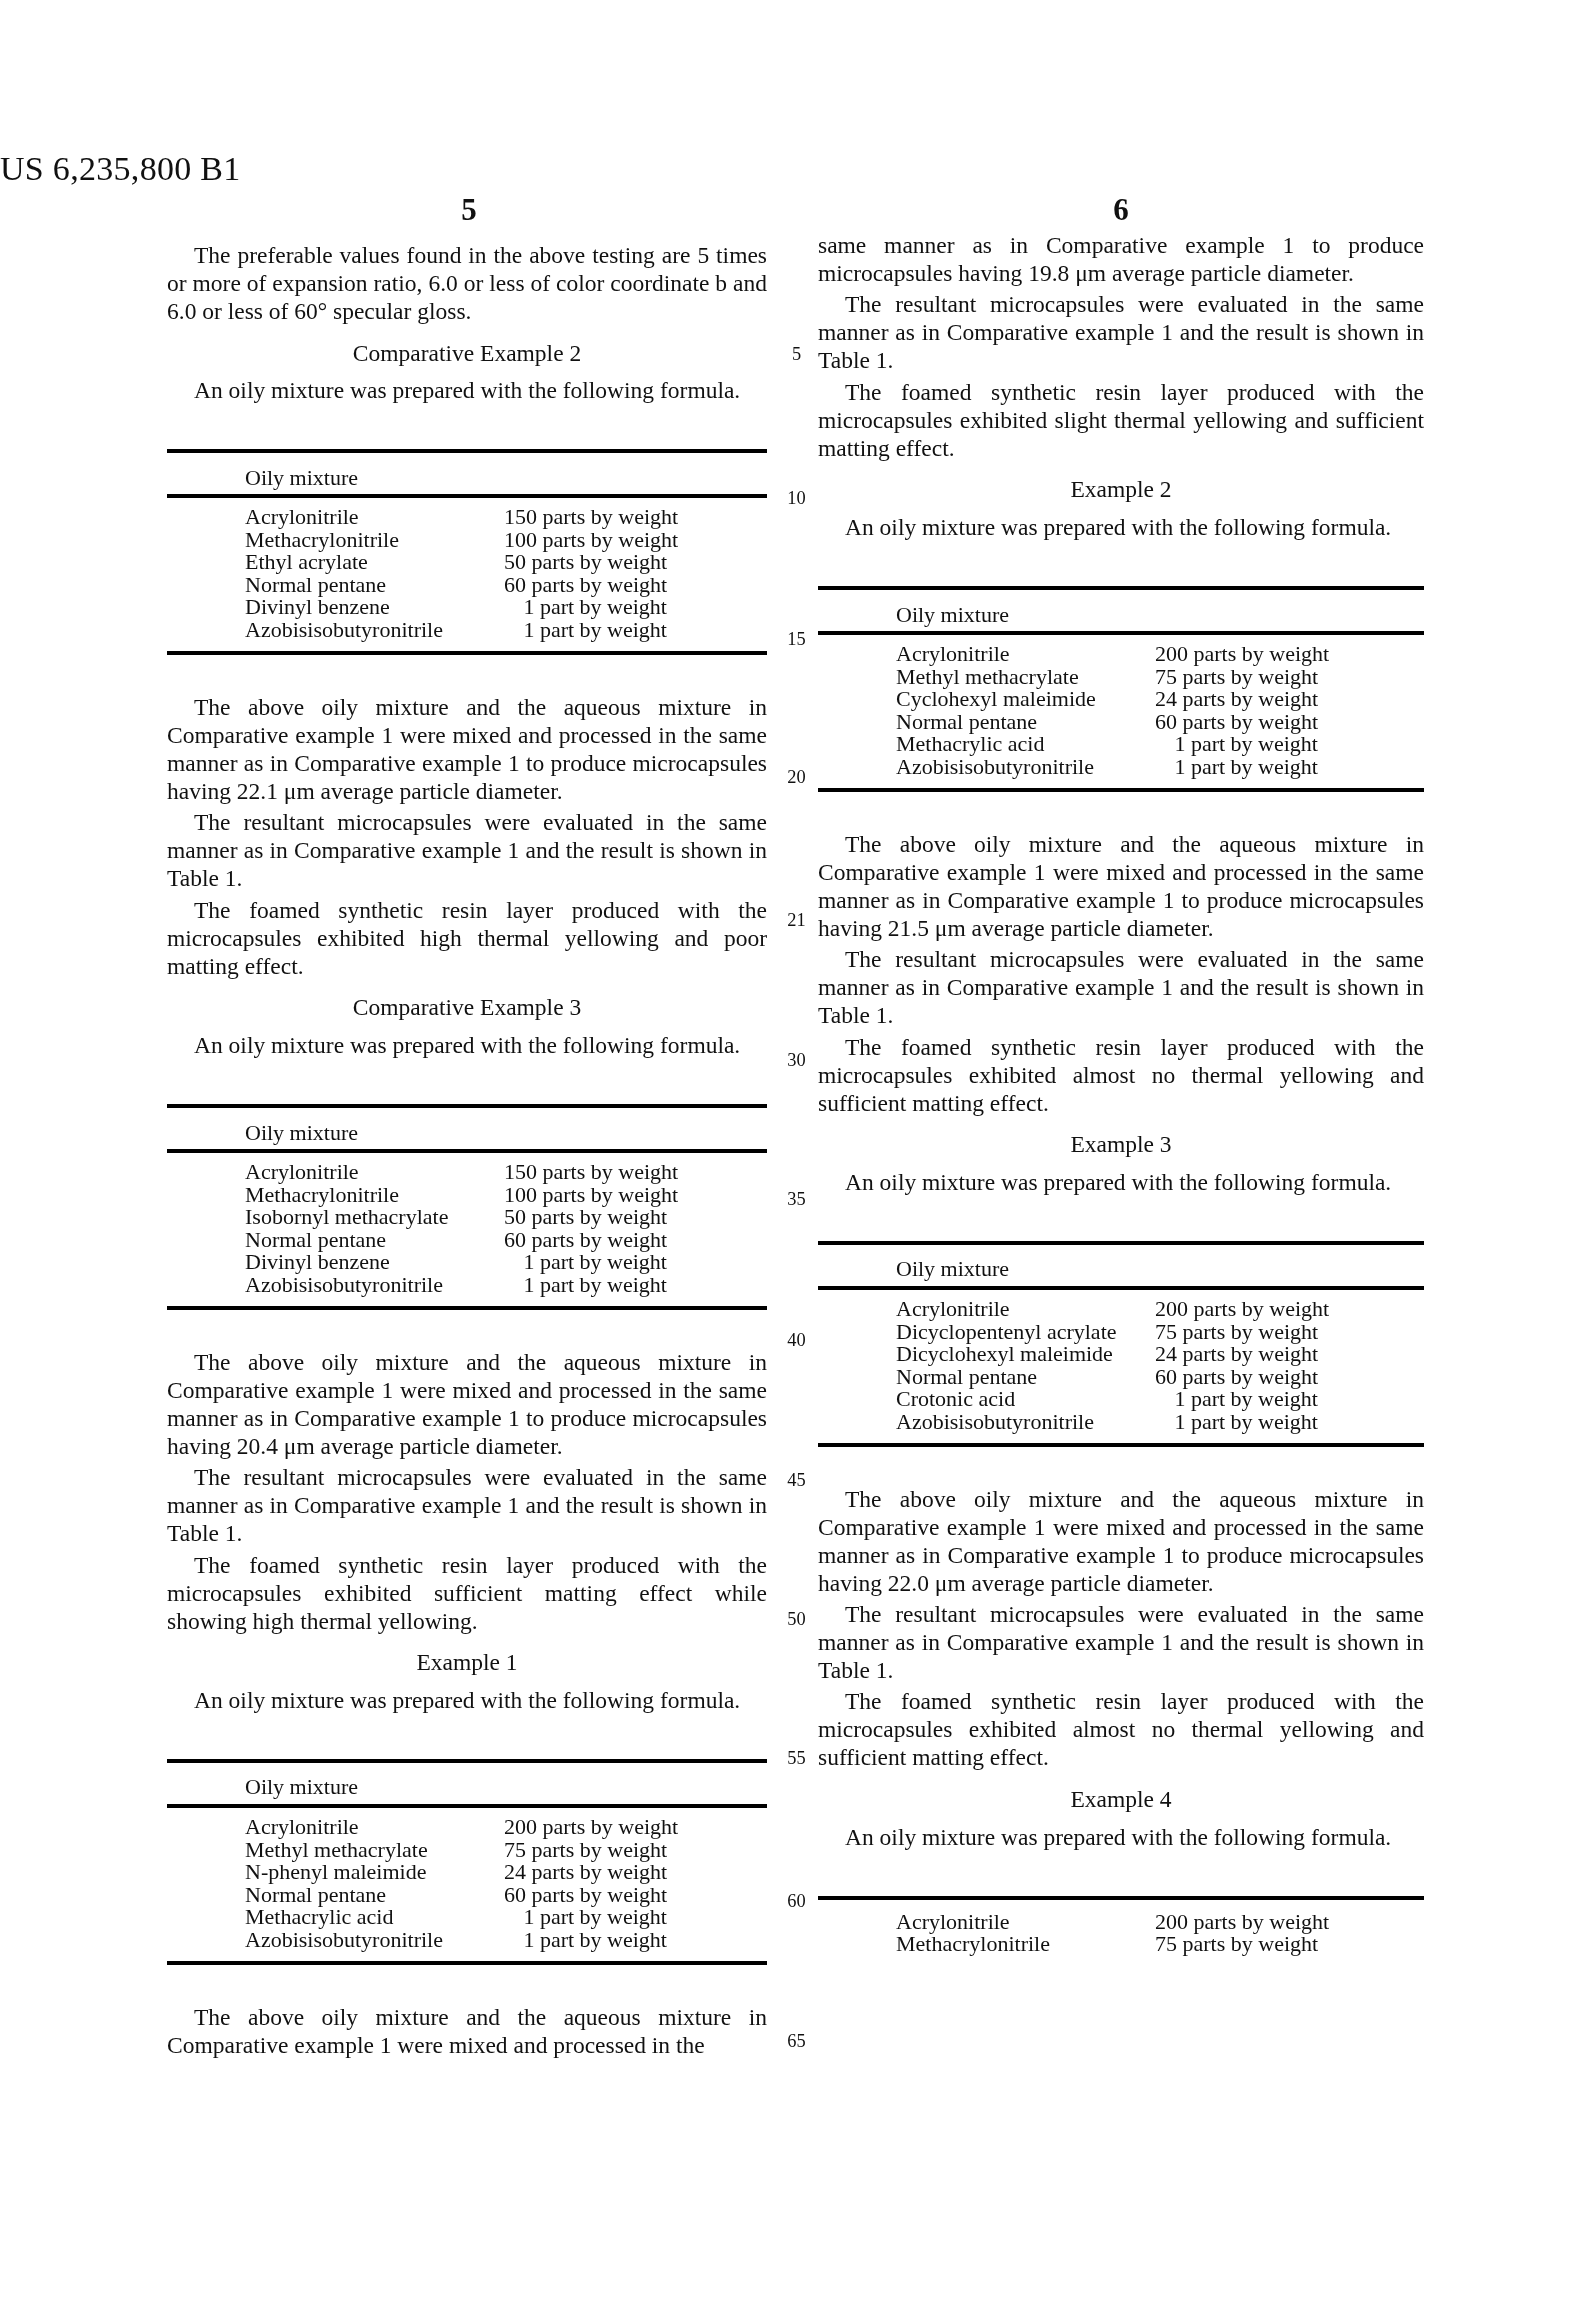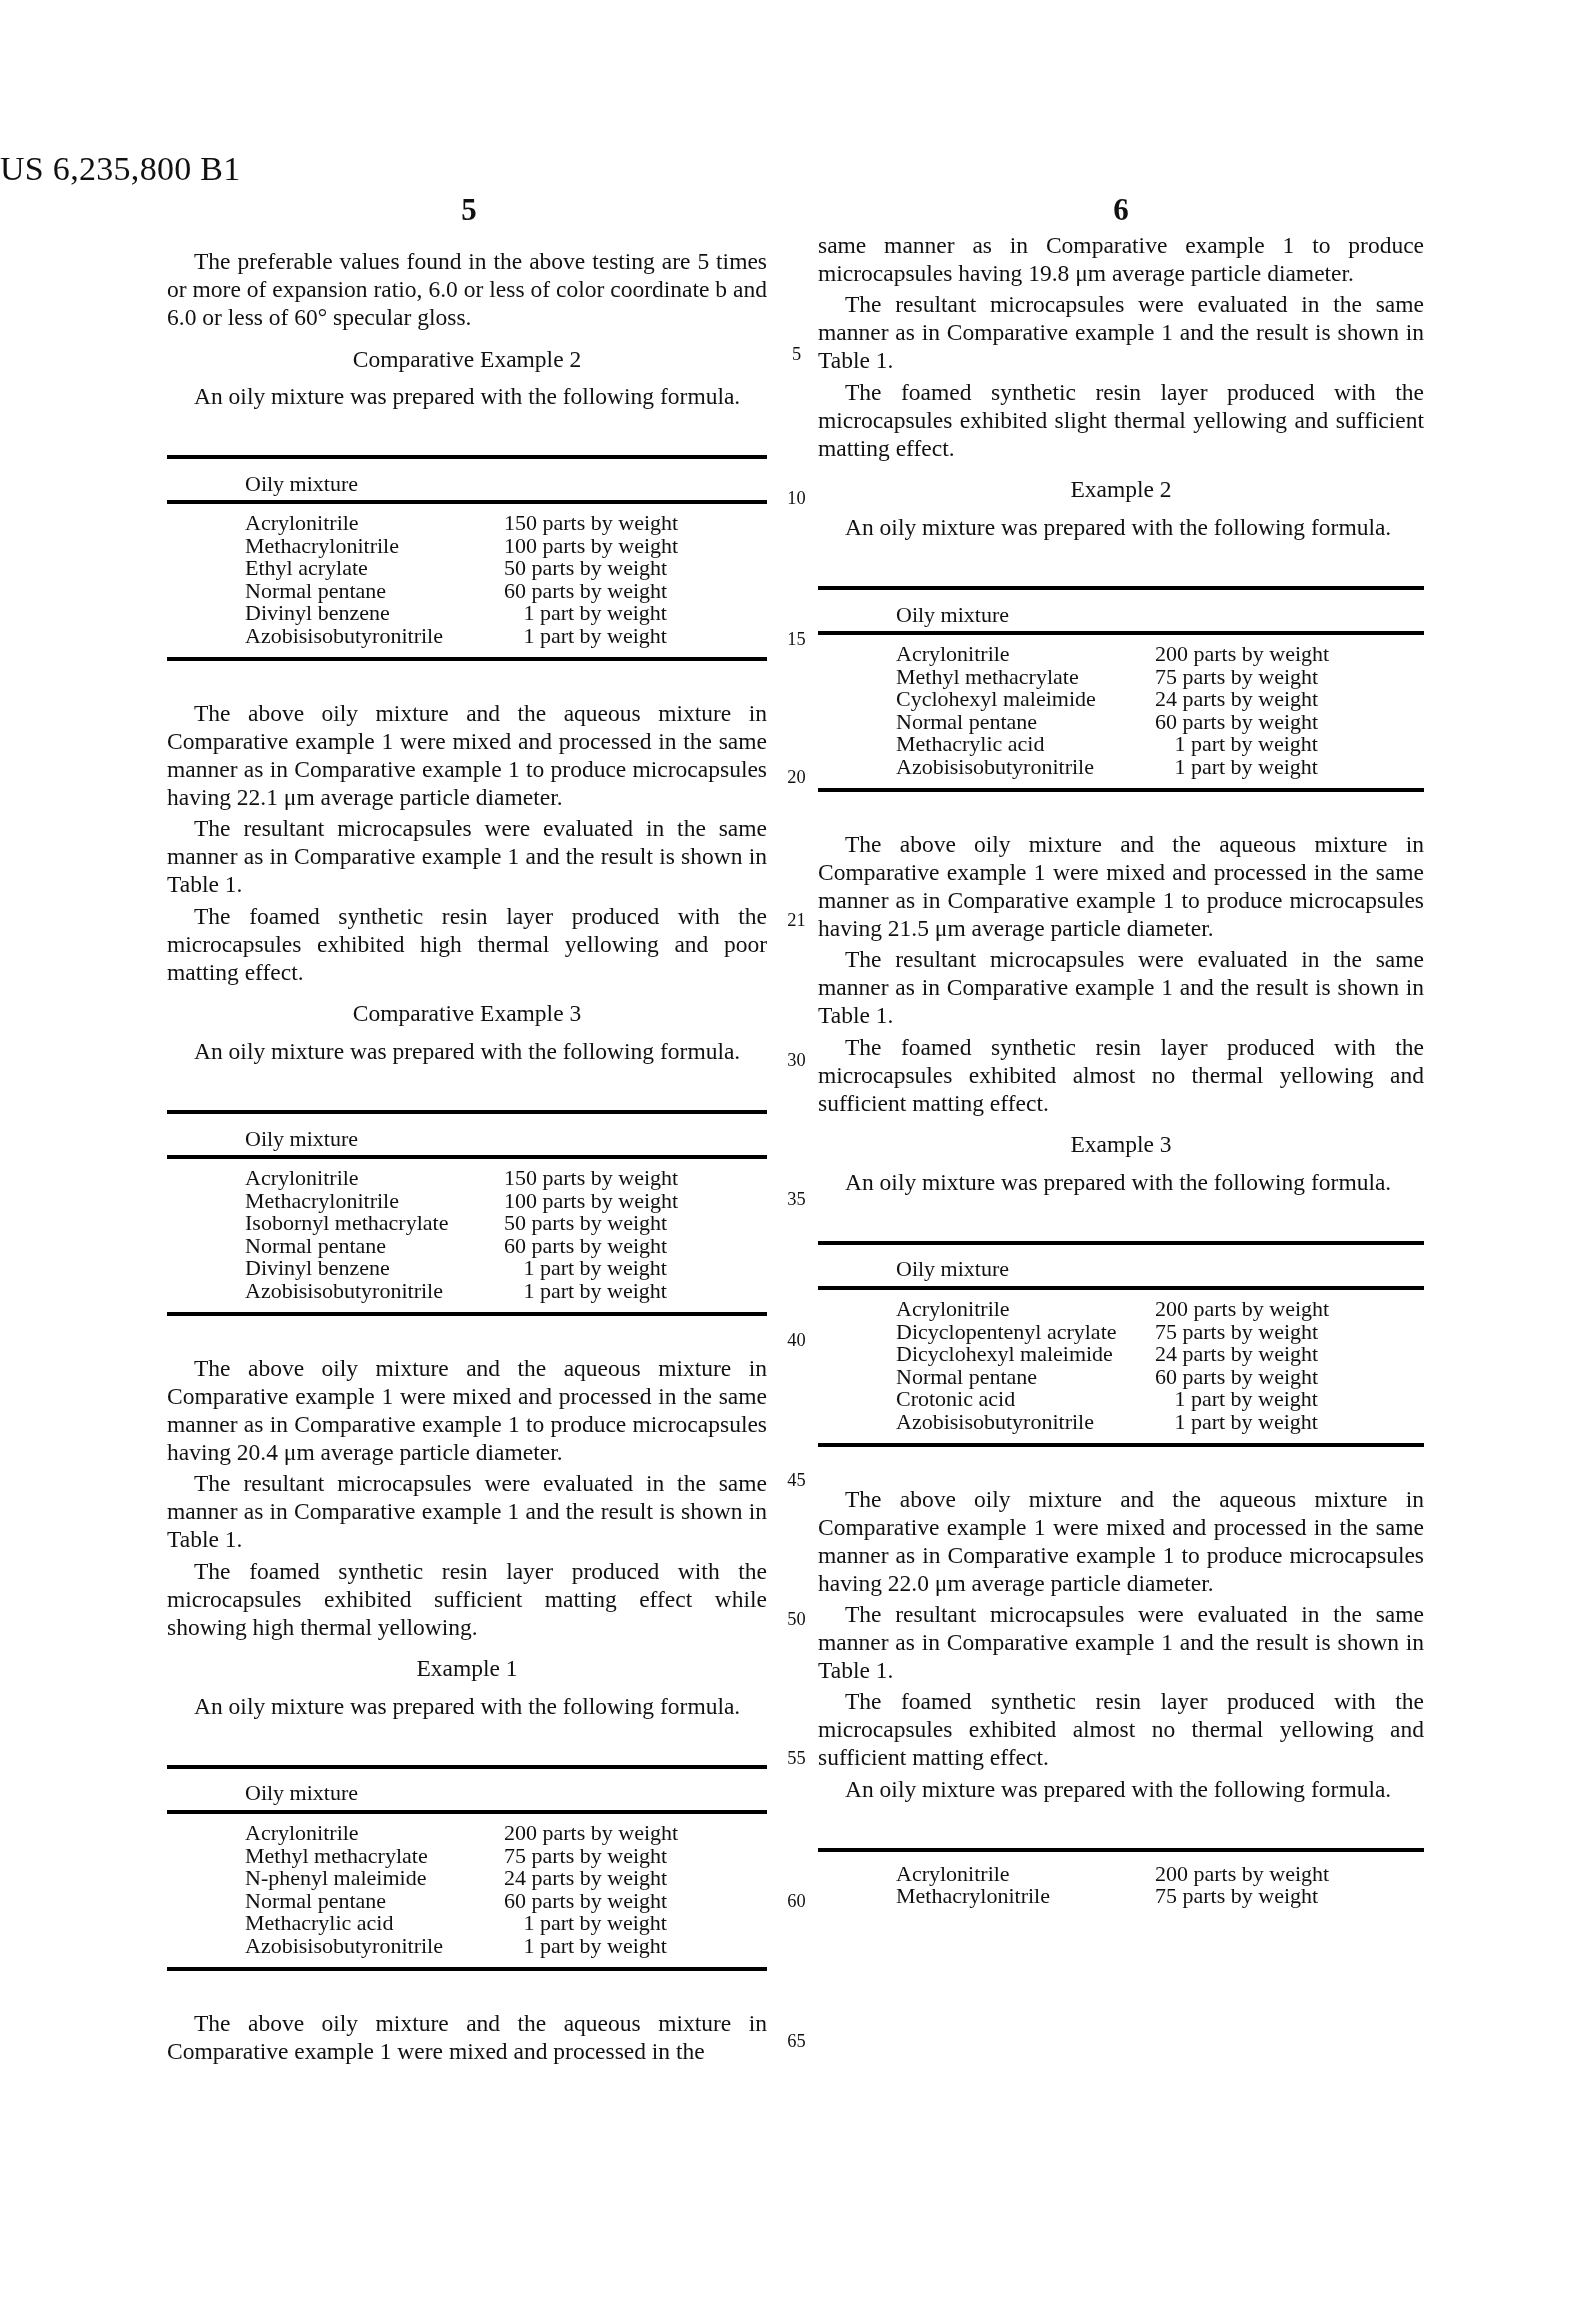--- a/index.html
+++ b/index.html
@@ -9,21 +9,21 @@
     }
     .header {
       position: absolute; top: 150px; left: 0; width: 1578px; text-align: left;
       font-size: 34px; letter-spacing: 0.3px;
     }
     .colnum {
       position: absolute; top: 192px; font-weight: bold; font-size: 31px;
       width: 68px; text-align: center;
     }
     .col {
-      position: absolute; top: 247px; width: 600px;
+      position: absolute; top: 241px; width: 600px;
       font-size: 23.5px; line-height: 28px;
     }
     .col.left { left: 167px; }
     .col.right { left: 818px; top: 231px; width: 606px; }
     .col p { margin: 0 0 3.4px 0; text-align: justify; text-indent: 27px; }
     .col p.noindent { text-indent: 0; }
     .col h3 {
       font-weight: normal; font-size: 23.5px; text-align: center;
       margin: 13.6px 0 9.5px 0; line-height: 28px;
     }
@@ -249,20 +249,21 @@
           </div>
       </div>
       <div class="rule"></div>
     </div>
     <p>The above oily mixture and the aqueous mixture in Comparative example 1 were mixed and processed in the same manner as in Comparative example 1 to produce microcapsules having 22.0 μm average particle diameter.</p>
     <p>The resultant microcapsules were evaluated in the same manner as in Comparative example 1 and the result is shown in Table 1.</p>
     <p>The foamed synthetic resin layer produced with the microcapsules exhibited almost no thermal yellowing and sufficient matting effect.</p>
   </section>
 
   <section>
+    <h3>Example 4</h3>
     <p class="intro">An oily mixture was prepared with the following formula.</p>
     <div class="tbl nohead">
       <div class="rule"></div>
       <div class="body">
         <div class="row">
             <span class="name">Acrylonitrile</span>
             <span class="amount">200 parts by weight</span>
           </div>
         <div class="row">
             <span class="name">Methacrylonitrile</span>

